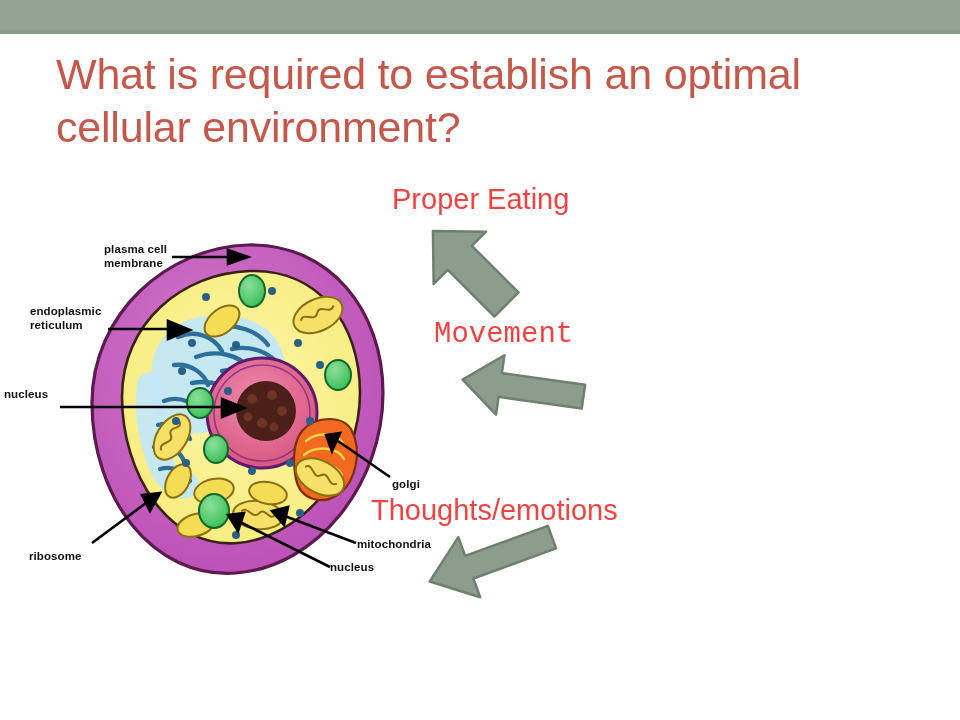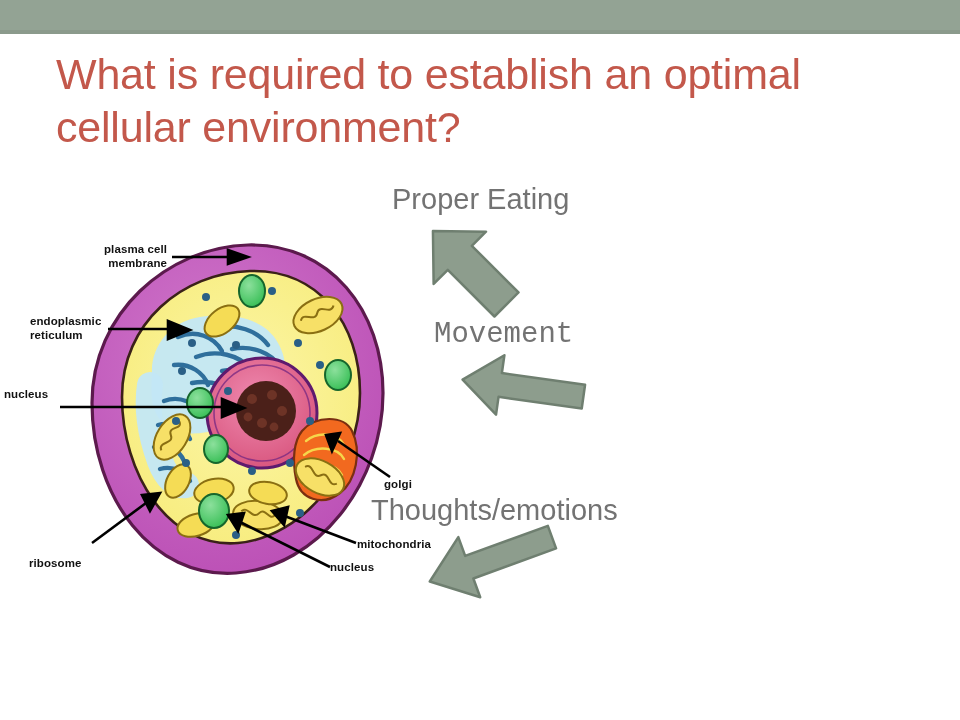--- a/index.html
+++ b/index.html
@@ -40,21 +40,21 @@
     width: 870px;
     font-size: 43px;
     line-height: 1.23;
     font-weight: normal;
     color: #c3584b;
     letter-spacing: -0.2px;
   }
   
   .cue-label {
     position: absolute;
-    color: #737373;
+    color: #ef4444;
     font-size: 29px;
     white-space: nowrap;
     font-weight: normal;
   }
   #cue-eating   { left: 392px; top: 183px; }
   #cue-movement { left: 434px; top: 318px; font-family: Liberation Mono, monospace; }
   #cue-thoughts { left: 371px; top: 494px; }
 
   
   .cue-arrow { position: absolute; }
@@ -73,27 +73,27 @@
   
   .organelle-label {
     position: absolute;
     font-size: 11.5px;
     font-weight: bold;
     color: #111111;
     line-height: 1.18;
     letter-spacing: 0.1px;
     white-space: pre;
   }
-  #lbl-membrane  { left: 104px; top: 18px; text-align: right;  }
-  #lbl-er        { left: 30px;  top: 90px;  }
+  #lbl-membrane  { left: 104px; top: 18px;  }
+  #lbl-er        { left: 30px;  top: 80px;  }
   #lbl-nucleus   { left: 4px;   top: 163px; }
-  #lbl-ribosome  { left: 29px;  top: 332px; text-align: right; }
+  #lbl-ribosome  { left: 29px;  top: 325px; text-align: right; }
   #lbl-lysosome  { left: 330px; top: 336px; }
   #lbl-mito      { left: 357px; top: 313px; }
-  #lbl-golgi     { left: 384px; top: 253px; }
+  #lbl-golgi     { left: 392px; top: 253px; }
 </style>
 </head>
 <body>
 
 <div id="slide">
 
   <div class="top-bar"></div>
   <div class="top-bar-edge"></div>
 
   <div class="slide-title">What is required to establish an optimal cellular environment?</div>

